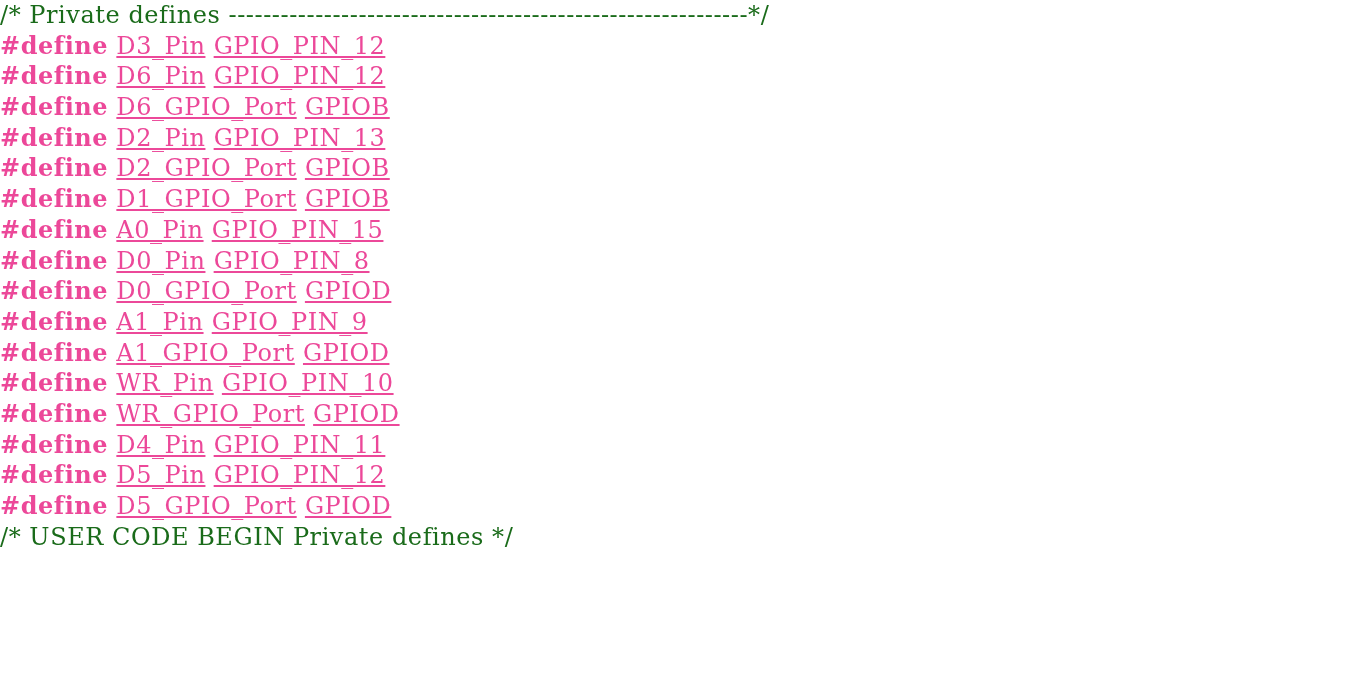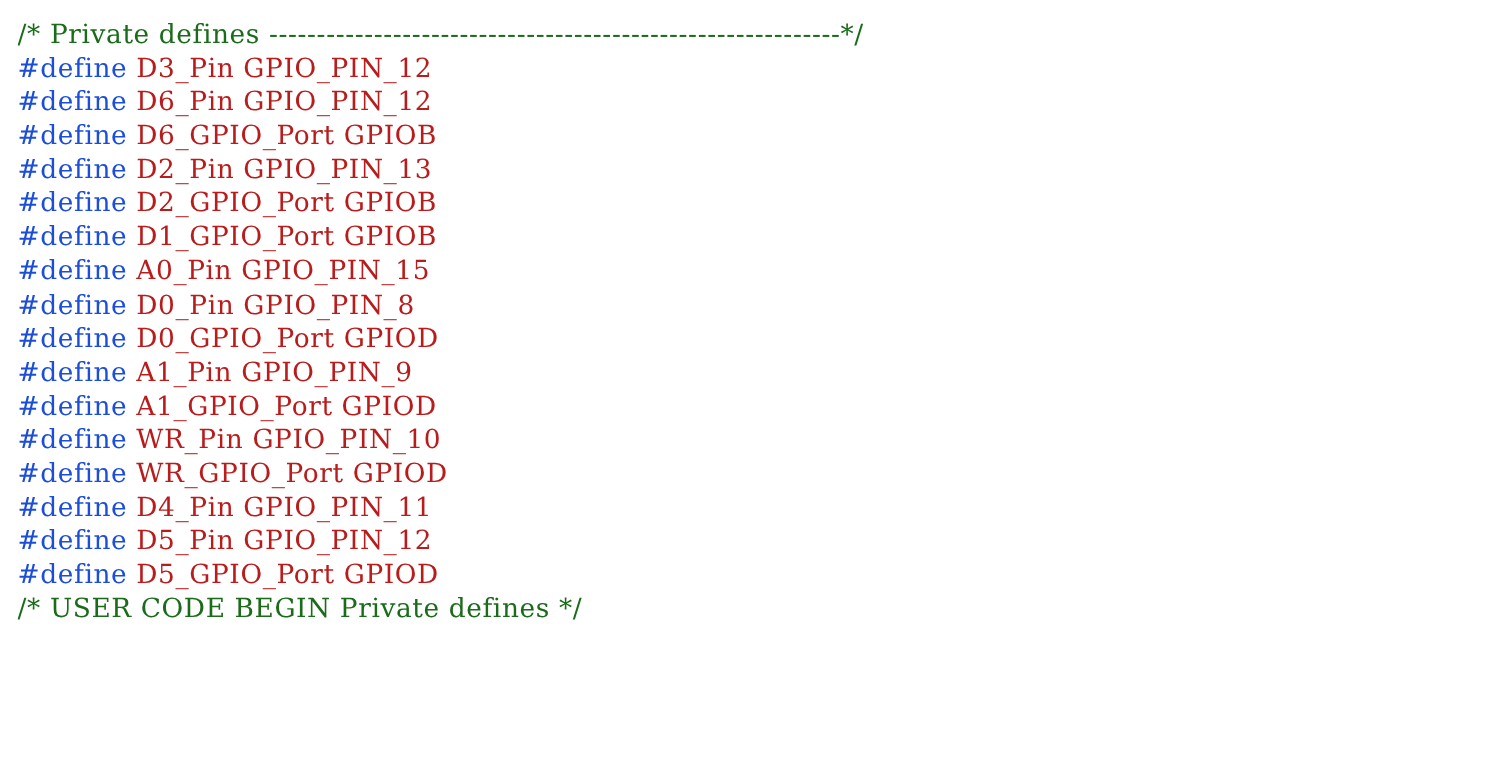--- a/index.html
+++ b/index.html
@@ -11,41 +11,43 @@
   body {
     width: 1364px;
     height: 695px;
     overflow: hidden;
     font-family: "DejaVu Serif", "Liberation Serif", serif;
   }
   #code-view {
     width: 1364px;
     height: 695px;
     background: #ffffff;
-    padding: 16px;
+    padding: 0;
     box-sizing: border-box;
   }
   .code-line {
     height: 30.7px;
     line-height: 30.7px;
     font-size: 24px;
     letter-spacing: 0.55px;
     white-space: pre;
     font-family: "DejaVu Serif", "Liberation Serif", serif;
     color: #1c1c1c;
     overflow: hidden;
   }
   .tok-comment {
     color: #1a6b1a;
   }
   .tok-directive {
-    color: #1d4ed8;
+    color: #ec4899;
+    font-weight: bold;
   }
   .tok-ident {
-    color: #b91c1c;
+    color: #ec4899;
+    text-decoration: underline;
   }
   .tok-sp {
     color: transparent;
   }
 </style>
 </head>
 <body>
 
 <div id="code-view">
     <div class="code-line"><span class="tok-comment">/* Private defines ------------------------------------------------------------*/</span></div>

